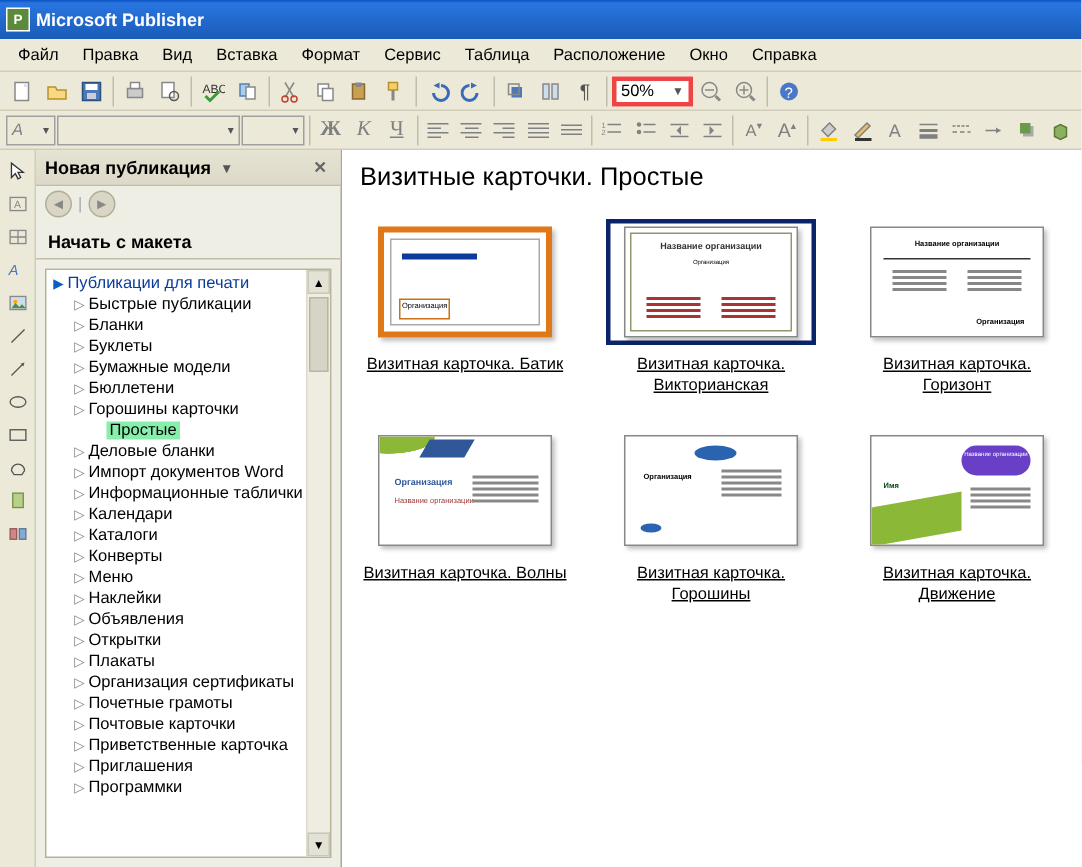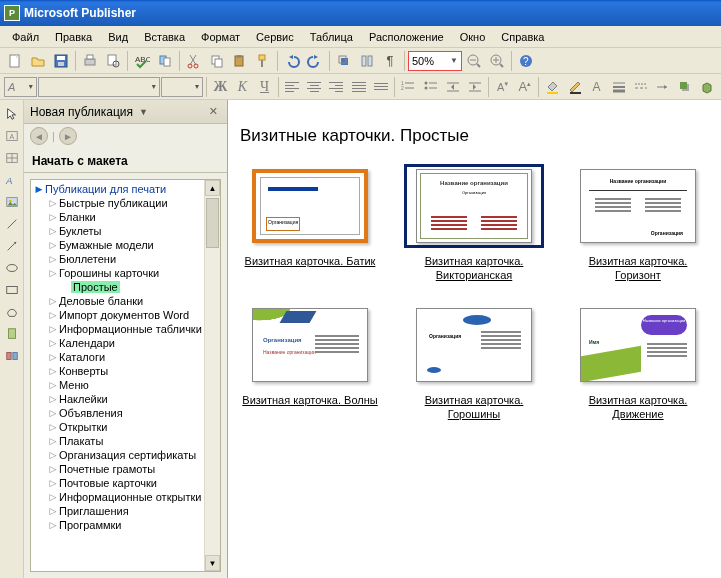--- a/index.html
+++ b/index.html
@@ -9,30 +9,30 @@
 .titlebar .app-icon { width: 16px; height: 16px; background: #5a8a3a; border: 1px solid #fff; margin-right: 4px; display: flex; align-items: center; justify-content: center; font-size: 9px; color: white; }
 
 .menubar { height: 22px; background: #ece9d8; display: flex; align-items: center; padding: 0 4px; border-bottom: 1px solid #d0cdb8; }
 .menubar .menu-item { padding: 2px 8px; cursor: pointer; }
 
 .toolbar { height: 26px; background: #ece9d8; display: flex; align-items: center; gap: 1px; padding: 2px 4px; border-bottom: 1px solid #d0cdb8; }
 .toolbar.row2 { height: 26px; }
 .tbtn { width: 22px; height: 22px; display: flex; align-items: center; justify-content: center; cursor: pointer; border: 1px solid transparent; }
 .tbtn svg { width: 16px; height: 16px; }
 .tsep { width: 1px; height: 20px; background: #c0bda8; margin: 0 2px; }
-.zoom-box { width: 54px; height: 20px; border: 1px solid #ef4444; background: white; font-size: 11px; padding: 1px 3px; display: flex; align-items: center; }
+.zoom-box { width: 54px; height: 20px; border: 3px solid #ef4444; background: white; font-size: 11px; padding: 1px 3px; display: flex; align-items: center; }
 .font-box { width: 64px; height: 20px; border: 1px solid #a0a0a0; background: #ece9d8; font-size: 11px; padding: 1px 3px; display: flex; align-items: center; color: #808080; }
 .dropdown-arrow { margin-left: auto; font-size: 8px; color: #555; }
 
 .main { display: flex; height: calc(578px - 26px - 22px - 26px - 26px); }
 .left-tool-strip { width: 24px; background: #ece9d8; border-right: 1px solid #d0cdb8; display: flex; flex-direction: column; align-items: center; padding-top: 4px; gap: 2px; }
 .left-tool-strip .tool { width: 20px; height: 20px; display: flex; align-items: center; justify-content: center; cursor: pointer; }
 
 .task-pane { width: 204px; background: #efeee4; border-right: 1px solid #aca899; display: flex; flex-direction: column; }
-.task-pane-header { height: 24px; background: linear-gradient(#e6e3d4, #dcd9c8); display: flex; align-items: center; padding: 0 6px; font-weight: normal; font-size: 12px; border-bottom: 1px solid #c0bda8; }
+.task-pane-header { height: 24px; background: linear-gradient(#e6e3d4, #dcd9c8); display: flex; align-items: center; padding: 0 6px; font-weight: bold; font-size: 12px; border-bottom: 1px solid #c0bda8; }
 .task-pane-header .close { margin-left: auto; cursor: pointer; font-size: 11px; color: #666; padding: 0 3px; }
 .task-pane-header .dd { margin-right: 4px; cursor: pointer; font-size: 9px; color: #555; }
 .task-pane-nav { height: 24px; display: flex; align-items: center; padding: 2px 6px; gap: 4px; }
 .nav-btn { width: 18px; height: 18px; border-radius: 50%; background: #d9d6c6; border: 1px solid #b0ad98; display: flex; align-items: center; justify-content: center; font-size: 10px; cursor: pointer; color: #888; }
 
 .section-header { font-weight: bold; font-size: 12px; padding: 6px 8px 4px; border-bottom: 1px solid #c0bda8; }
 
 .tree { flex: 1; background: white; margin: 6px; border: 1px solid #b5b398; overflow-y: auto; font-size: 11px; position: relative; }
 .tree-content { padding: 2px 0; }
 .tree-item { display: flex; align-items: center; padding: 1px 4px; cursor: pointer; white-space: nowrap; }
@@ -41,21 +41,21 @@
 .tree-item.lvl0 { padding-left: 2px; font-weight: normal; }
 .tree-item.lvl1 { padding-left: 16px; }
 .tree-item.lvl2 { padding-left: 40px; }
 .tree-item.selected { }
 .tree-item.selected span.label { background: #86efac; padding: 0 2px; }
 .tree-scroll { position: absolute; right: 0; top: 0; bottom: 0; width: 16px; background: #efede1; border-left: 1px solid #dcdacb; }
 .scroll-up, .scroll-down { height: 16px; background: #e4e2d4; border: 1px solid #c9c7b7; display: flex; align-items: center; justify-content: center; font-size: 8px; cursor: pointer; }
 .scroll-down { position: absolute; bottom: 0; left: 0; right: 0; }
 .scroll-thumb { position: absolute; left: 1px; right: 1px; top: 18px; height: 50px; background: #d6d4c4; border: 1px solid #b8b6a4; }
 
-.content { flex: 1; background: white; overflow: auto; padding: 26px 12px; }
+.content { flex: 1; background: white; overflow: auto; padding: 8px 12px; }
 .content-title { font-size: 17px; font-family: Arial; margin-bottom: 18px; }
 
 .template-grid { display: flex; flex-wrap: wrap; gap: 20px 24px; }
 .template-item { width: 140px; text-align: center; text-decoration: underline; }
 .template-item.selected .thumb-wrap { border: 3px solid #0a246a; }
 .thumb-wrap { border: 3px solid transparent; padding: 2px; }
 .thumb { width: 116px; height: 74px; margin: 0 auto; border: 1px solid #888; box-shadow: 2px 2px 3px rgba(0,0,0,0.25); background: white; position: relative; overflow: hidden; }
 .template-label { font-size: 11px; margin-top: 6px; line-height: 1.3; }
 
 
@@ -566,21 +566,21 @@
           <div class="tree-item lvl1">
             <span class="arrow">▷</span>
             <span class="label">Почетные грамоты</span>
           </div>
           <div class="tree-item lvl1">
             <span class="arrow">▷</span>
             <span class="label">Почтовые карточки</span>
           </div>
           <div class="tree-item lvl1">
             <span class="arrow">▷</span>
-            <span class="label">Информационные открытки</span>
+            <span class="label">Приветственные карточка</span>
           </div>
           <div class="tree-item lvl1">
             <span class="arrow">▷</span>
             <span class="label">Приглашения</span>
           </div>
           <div class="tree-item lvl1">
             <span class="arrow">▷</span>
             <span class="label">Программки</span>
           </div>
         </div>

